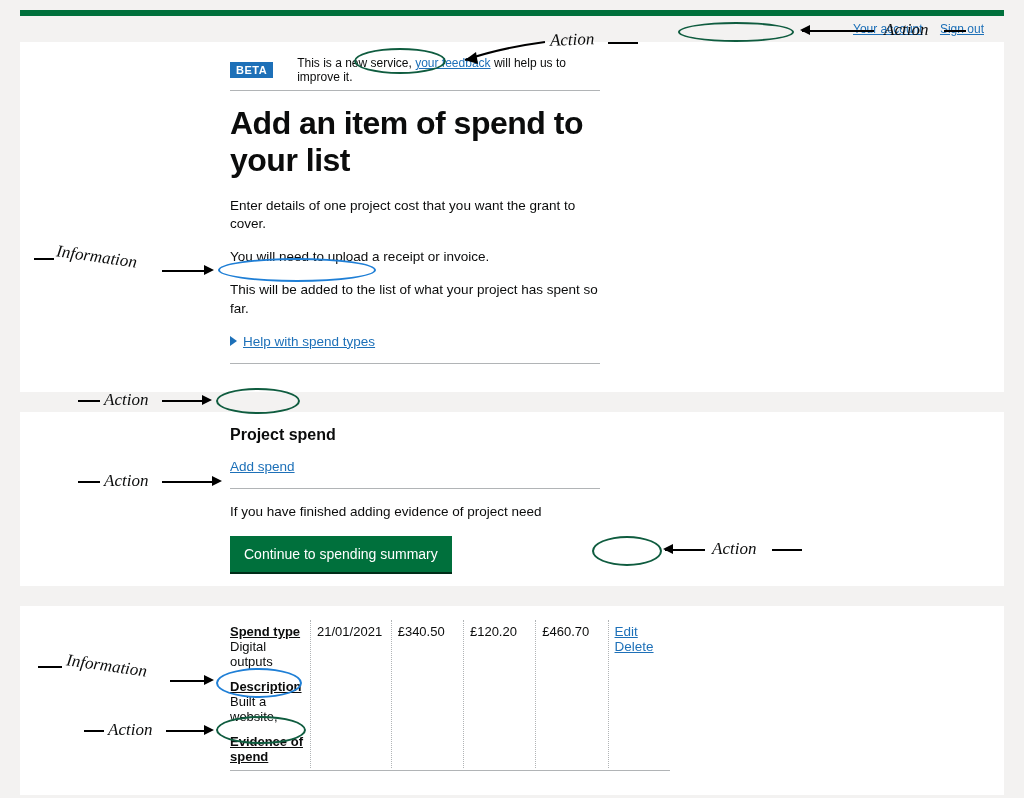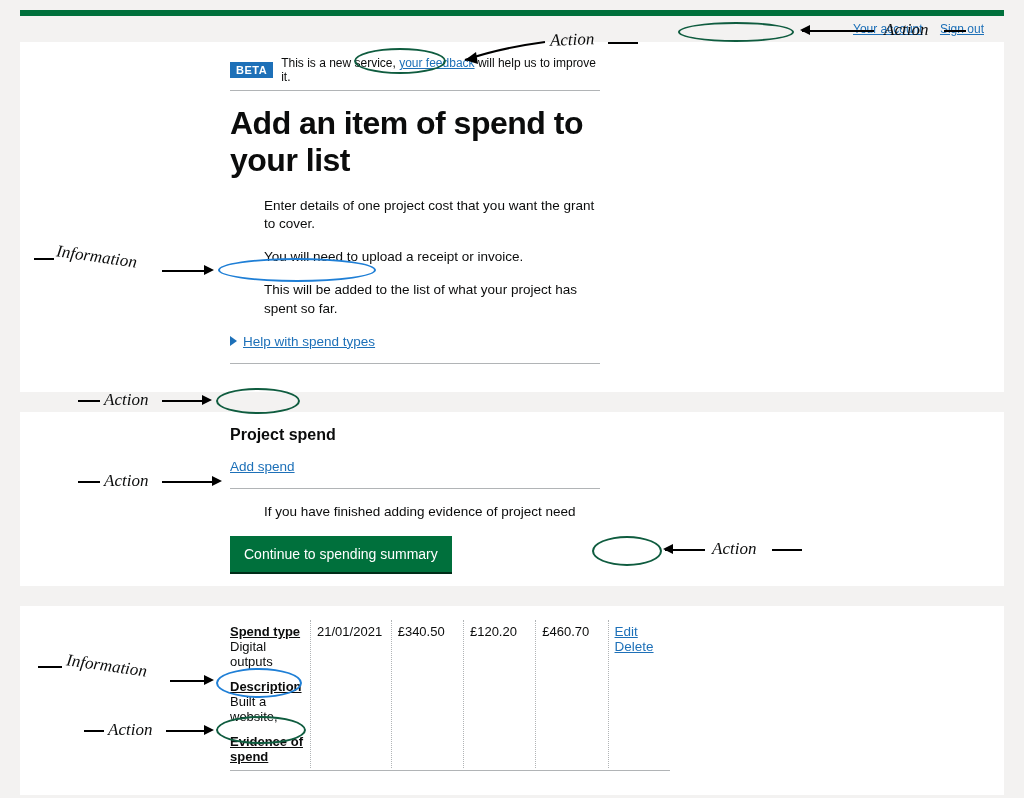--- a/index.html
+++ b/index.html
@@ -18,25 +18,25 @@
     font-size: 12px;
   }
   .sublinks a { color: #1d70b8; text-decoration: underline; margin-left: 14px; }
   .panel {
     background: #fff;
     margin: 0 20px 20px 20px;
     padding: 14px 0 14px 0;
   }
   .panel-inner { margin-left: 210px; width: 370px; }
   .panel-inner-wide { margin-left: 210px; width: 440px; }
-  .beta-row { display:flex; align-items:center; gap:8px; font-size:12px; border-bottom:1px solid #b1b4b6; padding-bottom:6px; margin-bottom:14px;}
+  .beta-row { display:flex; align-items:center; gap:24px; font-size:12px; border-bottom:1px solid #b1b4b6; padding-bottom:6px; margin-bottom:14px;}
   .beta-badge { background:#1d70b8; color:#fff; font-weight:bold; padding:2px 6px; font-size:11px; letter-spacing:0.5px;}
   .beta-row a { color:#1d70b8; text-decoration: underline;}
   h1 { font-size:32px; font-weight:800; line-height:1.15; margin-bottom:18px; letter-spacing:-0.5px;}
-  p { font-size:13.5px; margin-bottom:14px; line-height:1.4;margin-left:34px; }
+  p { font-size:13.5px; margin-bottom:14px; line-height:1.4; }
   .details { color:#1d70b8; text-decoration: underline; font-size:13.5px; display:inline-flex; align-items:center; gap:6px;}
   .tri { width:0; height:0; border-top:5px solid transparent; border-bottom:5px solid transparent; border-left:7px solid #1d70b8;}
   hr.sep { border:none; border-top:1px solid #b1b4b6; margin:14px 0;}
   h2 { font-size:16px; font-weight:800; margin-bottom:14px;}
   a.link { color:#1d70b8; text-decoration: underline; font-size:13.5px;}
   .btn-green { background:#00703c; color:#fff; border:none; padding:10px 14px; font-size:14px; cursor:pointer; box-shadow: 0 2px 0 #002d18;}
   .table { border-collapse: collapse; font-size:13px; width:440px;}
   .table td { border-left:1px dotted #b1b4b6; padding:4px 6px; vertical-align:top;}
   .table td:first-child { border-left:none; padding-left:0;}
   .cell-head { font-weight:bold;text-decoration:underline;}

